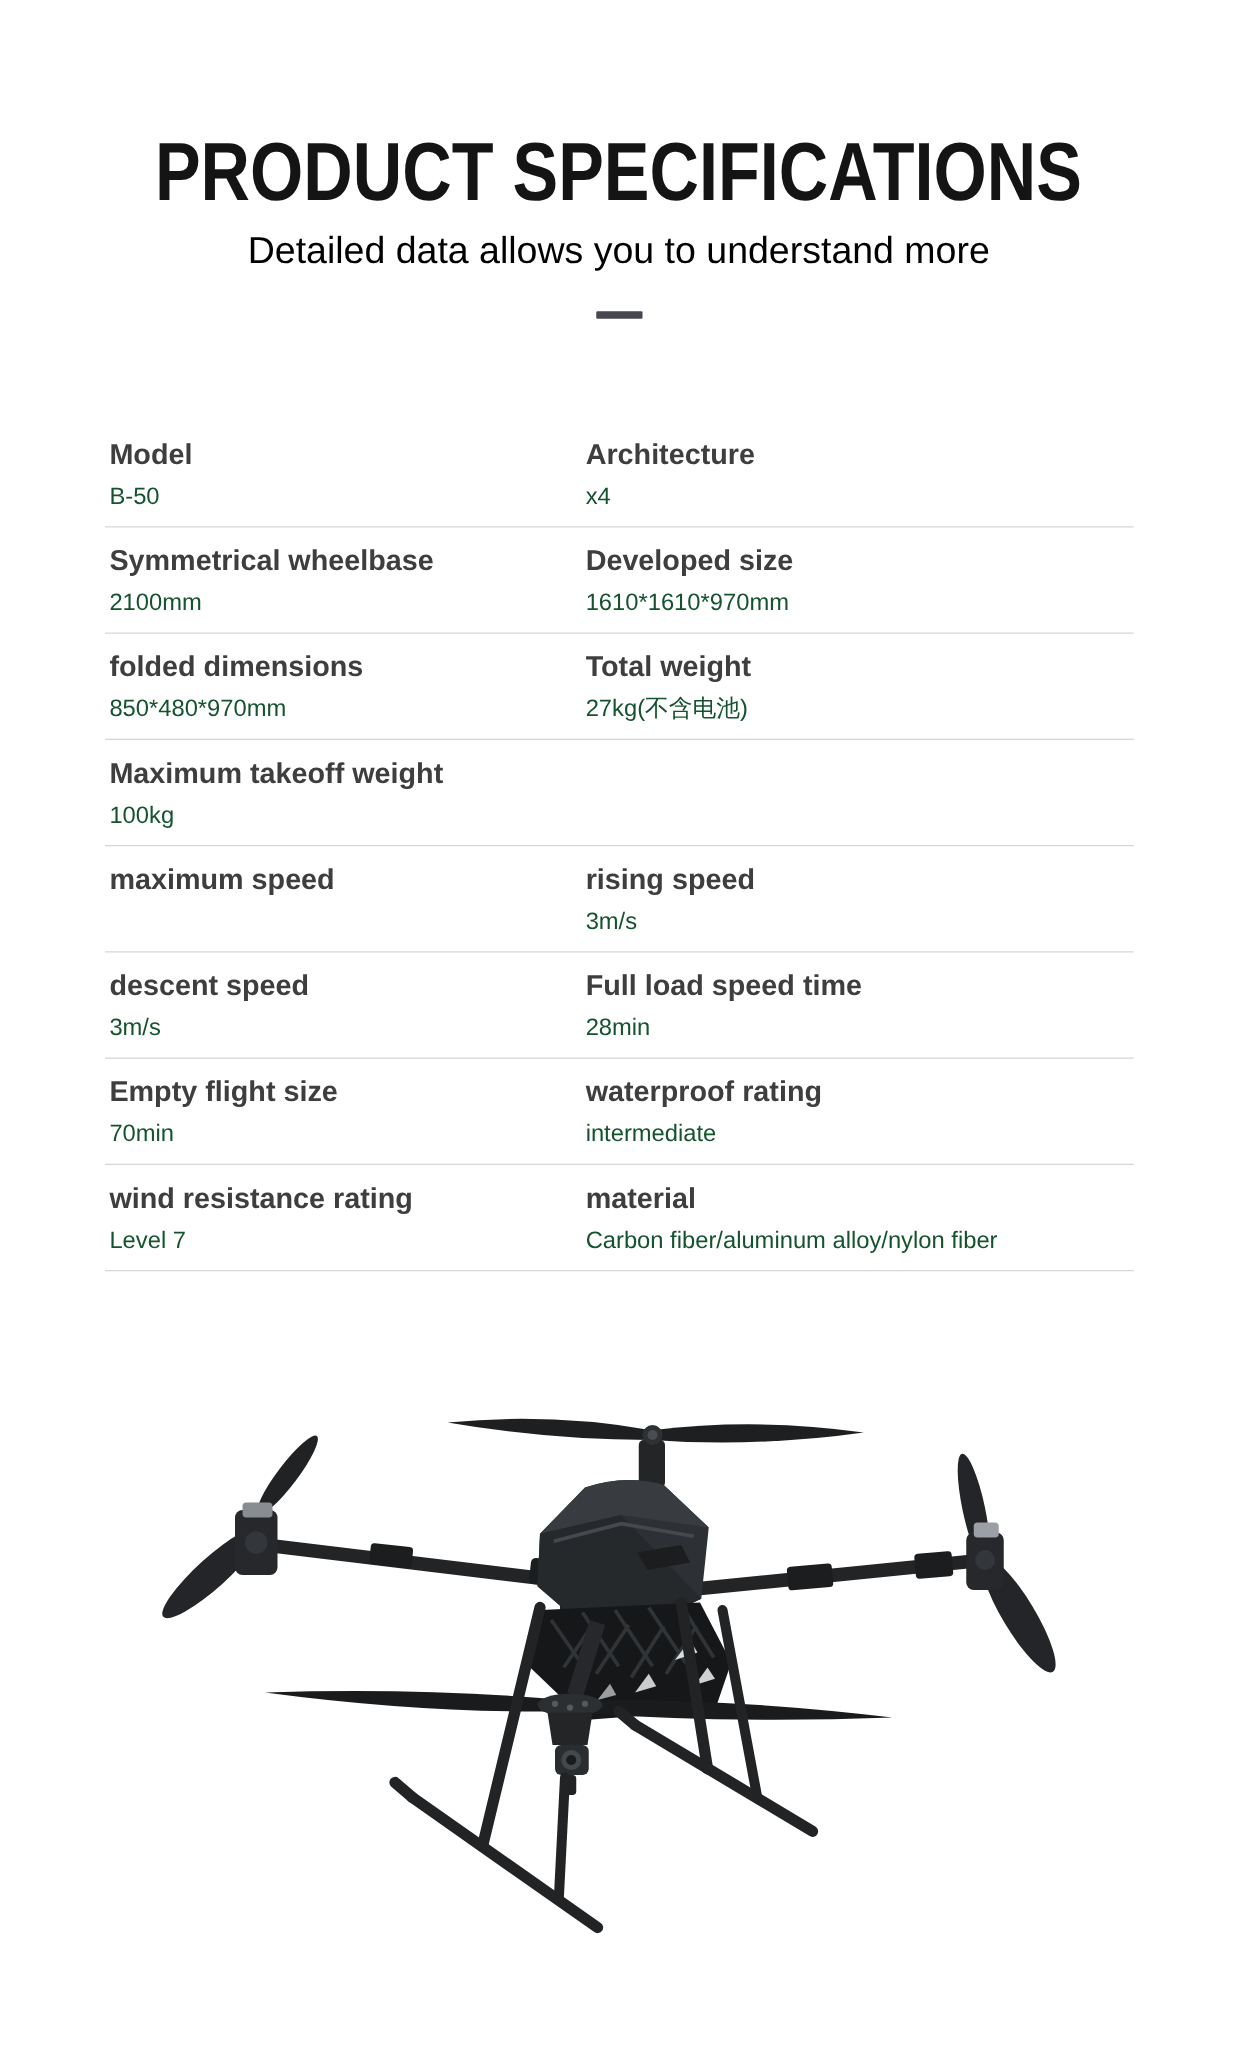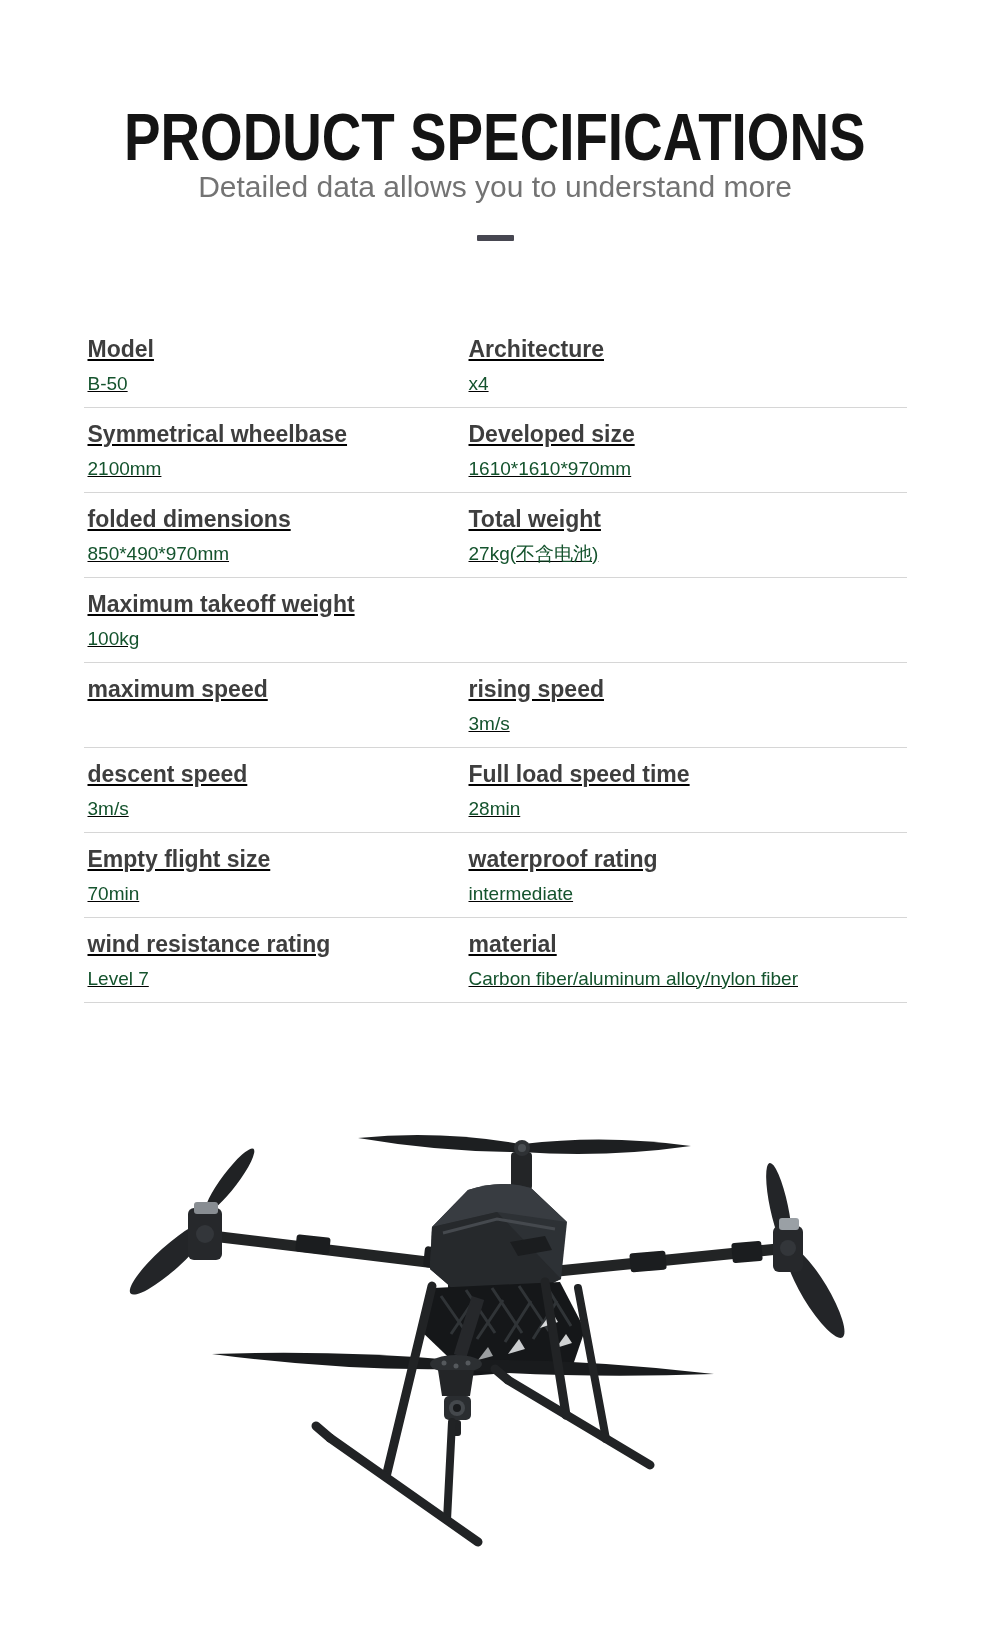--- a/index.html
+++ b/index.html
@@ -12,29 +12,29 @@
   .page { position:relative; width:990px; height:1392px; background:#fff; }
 
   
   .header { padding-top:104px; text-align:center; }
   .title {
     font-size:66px; font-weight:700; color:#141414; line-height:1.0;
     letter-spacing:0px; white-space:nowrap;
     display:inline-block; transform:scaleX(.83); transform-origin:center;
   }
   .subtitle {
-    margin-top:0; font-size:30px; font-weight:400; color:#737373; line-height:1.15;
+    margin-top:14px; font-size:30px; font-weight:400; color:#000000; line-height:1.15;
   }
   .dash {
     width:37px; height:6px; background:#474751; border-radius:1px;
     margin:30px auto 0 auto;
   }
 
   
-  .spec-table { width:823px; margin:82px auto 0 auto;text-decoration:underline; }
+  .spec-table { width:823px; margin:82px auto 0 auto; }
   .spec-row {
     height:85px; display:flex; padding-top:11px;
     border-bottom:1px solid #d6d6d6;
   }
   .spec-cell { padding-left:4px; }
   .spec-cell.left  { width:381px; flex:none; }
   .spec-cell.right { flex:1; }
   .spec-label { font-size:23px; font-weight:700; color:#3e3e3e; line-height:30px; }
   .spec-value { font-size:19px; font-weight:400; color:#14532d; line-height:25px; margin-top:7px; }
 
@@ -72,21 +72,21 @@
       </div>
       <div class="spec-cell right">
         <div class="spec-label">Developed size</div>
         <div class="spec-value">1610*1610*970mm</div>
       </div>
     </div>
 
     <div class="spec-row">
       <div class="spec-cell left">
         <div class="spec-label">folded dimensions</div>
-        <div class="spec-value">850*490*970mm</div>
+        <div class="spec-value">850*480*970mm</div>
       </div>
       <div class="spec-cell right">
         <div class="spec-label">Total weight</div>
         <div class="spec-value">27kg(不含电池)</div>
       </div>
     </div>
 
     <div class="spec-row">
       <div class="spec-cell left">
         <div class="spec-label">Maximum takeoff weight</div>

